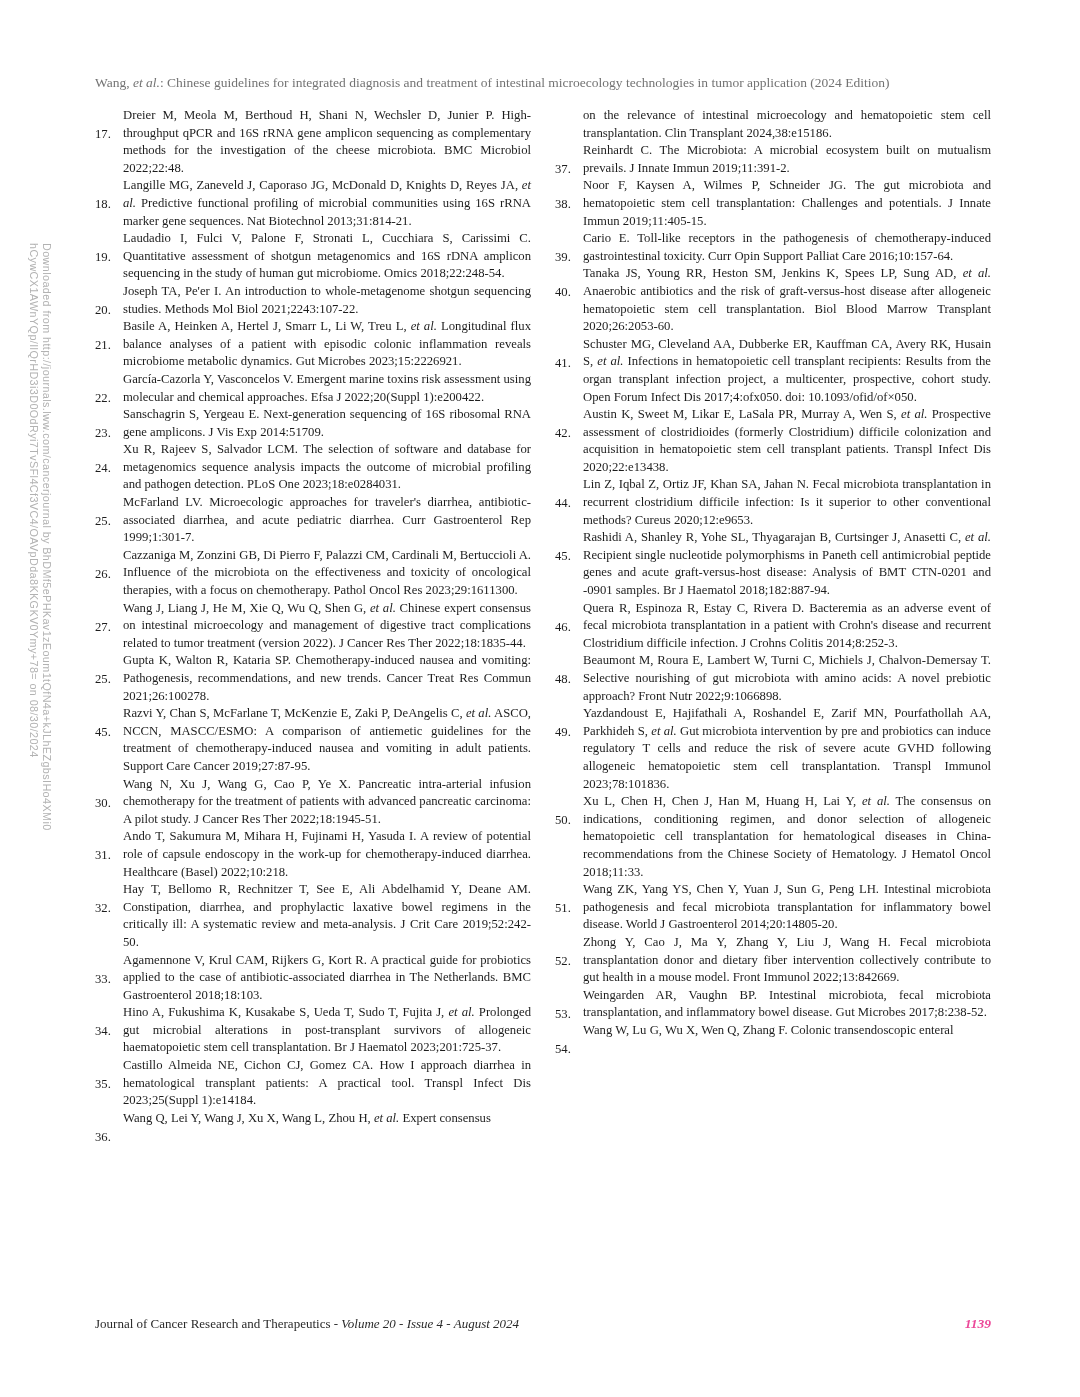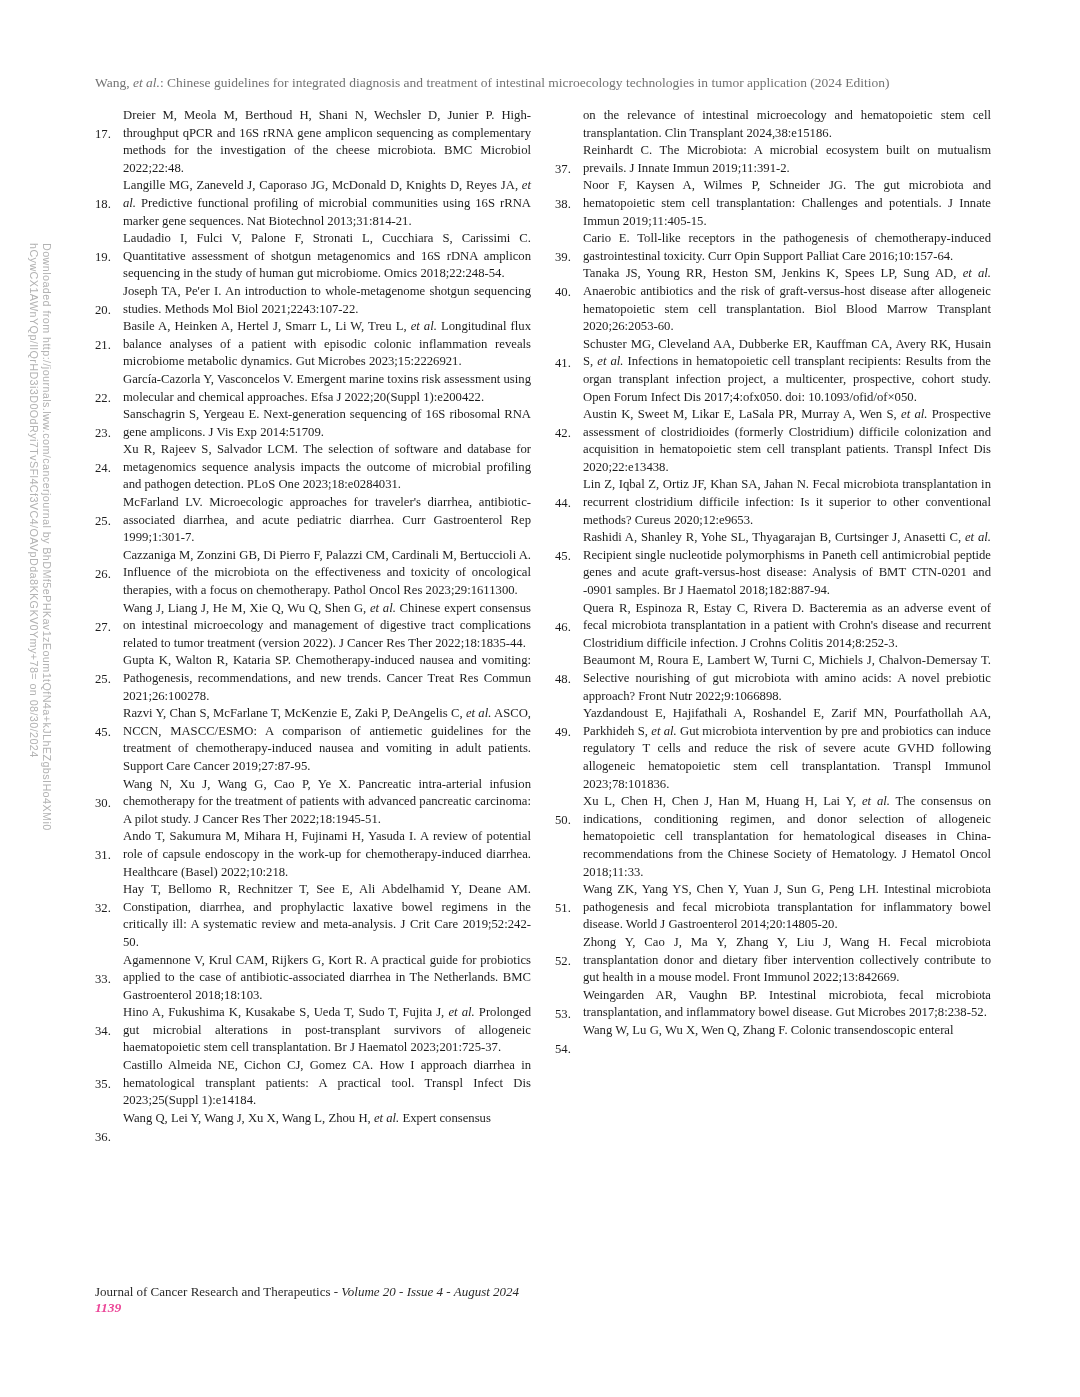--- a/index.html
+++ b/index.html
@@ -52,28 +52,27 @@
   }
   .ref-num{
     position:absolute;
     left:0;
     top:0;
     margin-top:19px;
   }
   .footer{
     position:absolute;
     left:95px;
-    top:1284px;
+    top:1316px;
     width:896px;
     display:flex;
     justify-content:space-between;
     align-items:baseline;
     font-size:13px;
     color:#2a2a2a;
-    flex-direction:column;
   }
   .footer .jissue{font-style:italic;}
   .footer-page{
     font-style:italic;
     font-weight:bold;
     font-size:13.5px;
     color:#ec4899;
   }
   i{font-style:italic;}
 </style>

